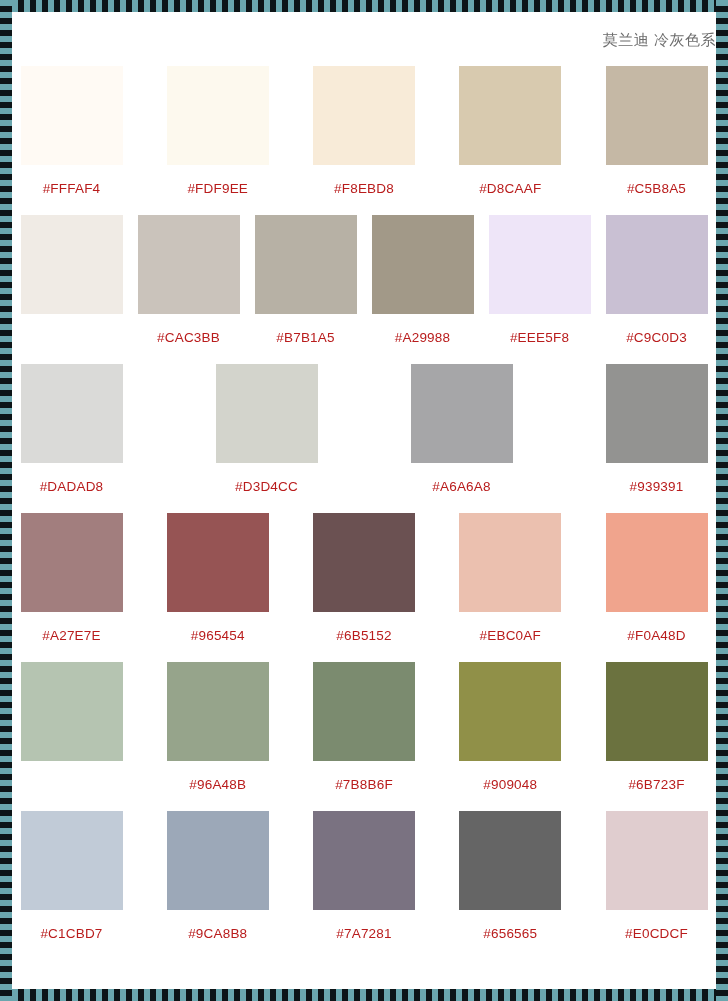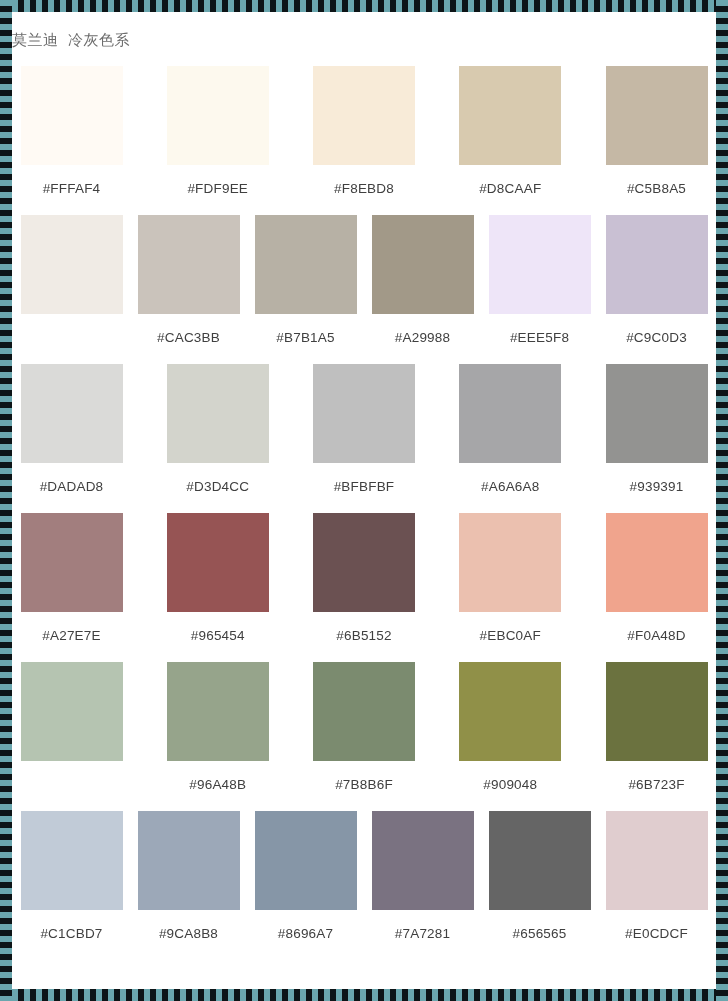--- a/index.html
+++ b/index.html
@@ -56,27 +56,27 @@
     left: 12px;
     top: 12px;
     width: 704px;
     height: 977px;
     background: #ffffff;
     box-sizing: border-box;
     overflow: hidden;
   }
 
   .title {
-    text-align: left;
+    text-align: right;
     font-size: 15px;
     color: #6d6d6d;
     letter-spacing: 0.5px;
     padding-top: 19px;
     padding-bottom: 0;
-    font-family: Liberation Mono, monospace;
+    font-family: Liberation Sans, sans-serif;
     white-space: nowrap;
   }
 
   .palette {
     padding: 0;
     margin-top: 16px;
   }
 
   .row {
     display: flex;
@@ -93,21 +93,21 @@
   }
 
   .swatch {
     width: 102px;
     height: 99px;
     display: block;
   }
 
   .swatch-label {
     font-size: 13.5px;
-    color: #404040;
+    color: #b91c1c;
     letter-spacing: 0.2px;
     padding-top: 16px;
     padding-bottom: 19px;
     font-family: "Liberation Sans", sans-serif;
     white-space: nowrap;
   }
 </style>
 </head>
 <body>
 
@@ -173,24 +173,20 @@
         <div class="row">
           <div class="cell">
             <div class="swatch" style="background: rgb(218, 218, 216);"></div>
             <div class="swatch-label">#DADAD8</div>
           </div>
           <div class="cell">
             <div class="swatch" style="background: rgb(211, 212, 204);"></div>
             <div class="swatch-label">#D3D4CC</div>
           </div>
           <div class="cell">
-            <div class="swatch" style="background: rgb(191, 191, 191);"></div>
-            <div class="swatch-label">#BFBFBF</div>
-          </div>
-          <div class="cell">
             <div class="swatch" style="background: rgb(166, 166, 168);"></div>
             <div class="swatch-label">#A6A6A8</div>
           </div>
           <div class="cell">
             <div class="swatch" style="background: rgb(147, 147, 145);"></div>
             <div class="swatch-label">#939391</div>
           </div>
         </div>
         <div class="row">
           <div class="cell">
@@ -238,24 +234,20 @@
         <div class="row">
           <div class="cell">
             <div class="swatch" style="background: rgb(193, 203, 215);"></div>
             <div class="swatch-label">#C1CBD7</div>
           </div>
           <div class="cell">
             <div class="swatch" style="background: rgb(156, 168, 184);"></div>
             <div class="swatch-label">#9CA8B8</div>
           </div>
           <div class="cell">
-            <div class="swatch" style="background: rgb(134, 150, 167);"></div>
-            <div class="swatch-label">#8696A7</div>
-          </div>
-          <div class="cell">
             <div class="swatch" style="background: rgb(122, 114, 129);"></div>
             <div class="swatch-label">#7A7281</div>
           </div>
           <div class="cell">
             <div class="swatch" style="background: rgb(101, 101, 101);"></div>
             <div class="swatch-label">#656565</div>
           </div>
           <div class="cell">
             <div class="swatch" style="background: rgb(224, 205, 207);"></div>
             <div class="swatch-label">#E0CDCF</div>

